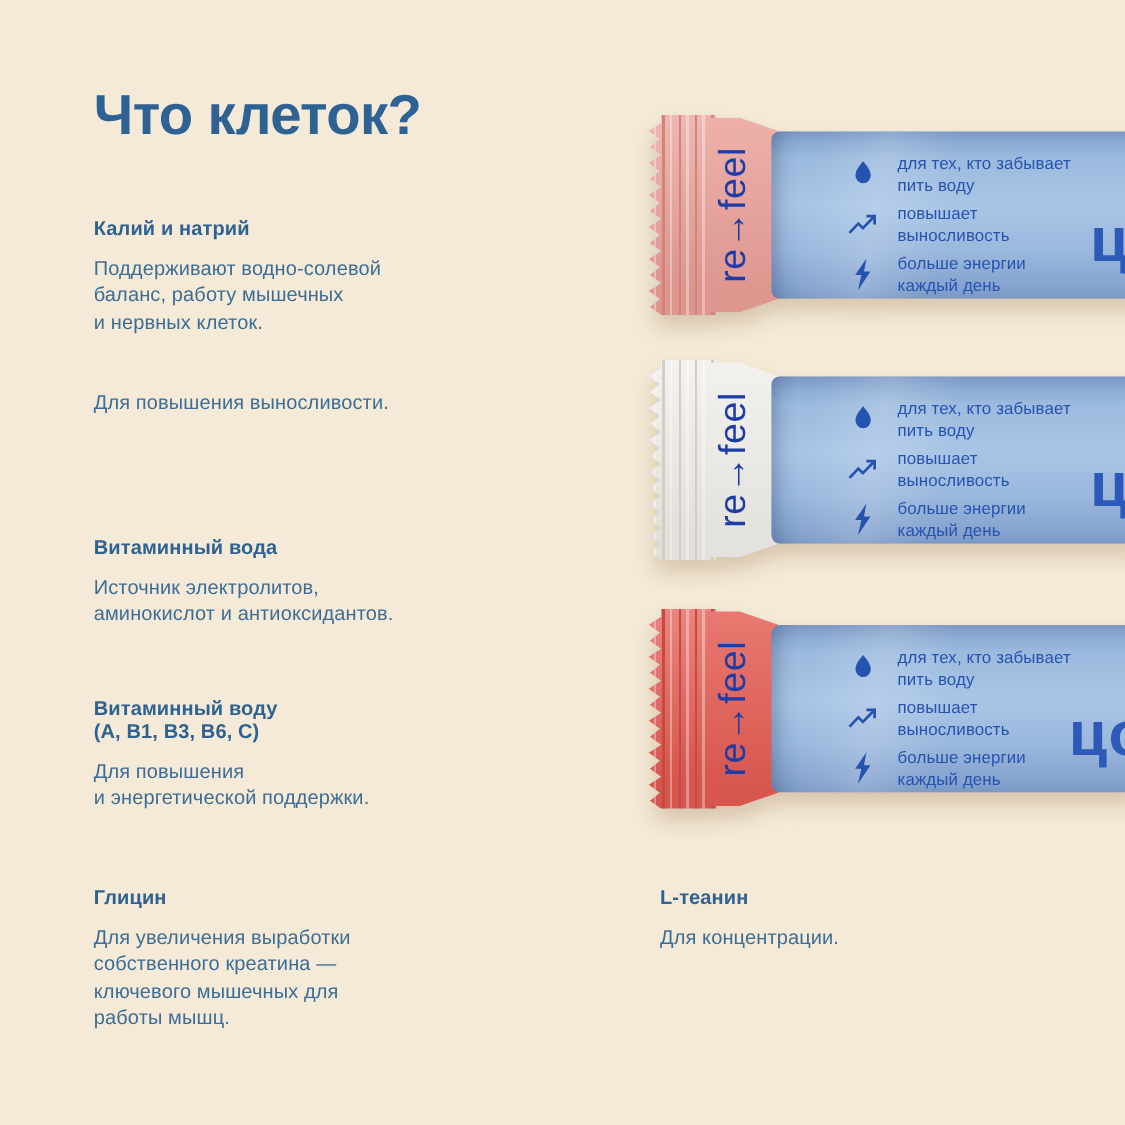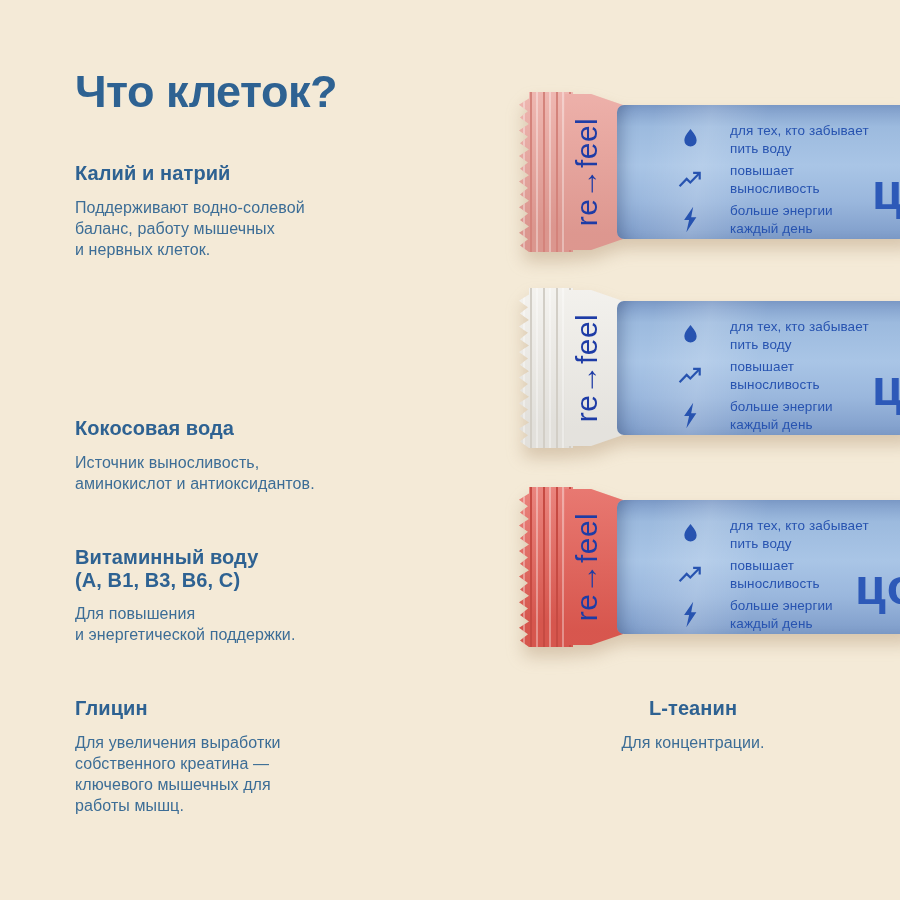--- a/index.html
+++ b/index.html
@@ -13,35 +13,35 @@
   }
 
   
   .title {
     position: absolute; left: 75px; top: 66px;
     font-size: 45px; font-weight: 700; color: #2e6292;
     letter-spacing: -0.5px; margin: 0;
   }
   .sec { position: absolute; left: 75px; width: 450px; }
   .sec h2 {
-    margin: 0 0 12px 0;
-    font-size: 20px; font-weight: 700; color: #2e6292;
+    margin: 13px 0 12px 0;
+    font-size: 16px; font-weight: 700; color: #2e6292;
     line-height: 1.13; white-space: pre-line; letter-spacing: 0.1px;
   }
   .sec p {
     margin: 0;
     font-size: 16px; font-weight: 400; color: #3c6d96;
     line-height: 1.33; white-space: pre-line; letter-spacing: 0.1px;
   }
   .sec-0 { top: 162px; }
   .sec-1 { top: 312px; }
   .sec-2 { top: 417px; }
   .sec-3 { top: 546px; }
   .sec-4 { top: 697px; }
-  .sec-5 { top: 697px; left: 528px; width: 330px; text-align: center; }
+  .sec-5 { top: 697px; left: 528px; width: 330px; }
 
   
   .stick {
     position: absolute; left: 517px;
     width: 395px; height: 160px;
     filter: drop-shadow(0 10px 8px rgba(164, 132, 96, 0.35));
   }
   .stick-0 { top: 92px; }
   .stick-1 { top: 288px; }
   .stick-2 { top: 487px; }
@@ -82,21 +82,21 @@
     position: absolute; left: 100px; top: 13px; right: 0; height: 134px;
     border-radius: 7px 0 0 7px;
     background-image:
       linear-gradient(100deg, rgba(255,255,255,0) 12%, rgba(255,255,255,0.16) 30%, rgba(255,255,255,0) 48%),
       linear-gradient(180deg, #7e9cc9 0%, #9cbade 16%, #a9c5e6 45%, #9ab7dd 72%, #7e9cc9 100%);
     box-shadow: inset 14px 0 16px -10px rgba(26, 42, 84, 0.35);
     color: #2753b0;
     overflow: hidden;
   }
   .rows { position: absolute; left: 58px; top: 17px; }
-  .row { display: flex; align-items: center; gap: 25px; margin-bottom: 5px; min-height: 34px; }
+  .row { display: flex; align-items: center; gap: 13px; margin-bottom: 5px; min-height: 34px; }
   .row .ic { width: 30px; display: flex; justify-content: center; flex: 0 0 30px; }
   .row .ft {
     font-size: 13.5px; line-height: 1.3; white-space: pre-line;
     font-weight: 500; letter-spacing: 0.1px;
   }
   .bigletter {
     position: absolute; top: 62px; line-height: 1;
     font-size: 50px; font-weight: 700; color: #2d59b8; letter-spacing: 1px;
   }
   .bl-narrow { left: 255px; }
@@ -108,25 +108,26 @@
 <h1 class="title">Что клеток?</h1>
 
 <section class="sec sec-0">
   <h2>Калий и натрий</h2>
   <p>Поддерживают водно-солевой
 баланс, работу мышечных
 и нервных клеток.</p>
 </section>
 
 <section class="sec sec-1">
+  <p>Для повышения выносливости.</p>
 </section>
 
 <section class="sec sec-2">
-  <h2>Кокосовая вода</h2>
-  <p>Источник выносливость,
+  <h2>Витаминный вода</h2>
+  <p>Источник электролитов,
 аминокислот и антиоксидантов.</p>
 </section>
 
 <section class="sec sec-3">
   <h2>Витаминный воду
 (А, В1, В3, В6, С)</h2>
   <p>Для повышения
 и энергетической поддержки.</p>
 </section>
 

